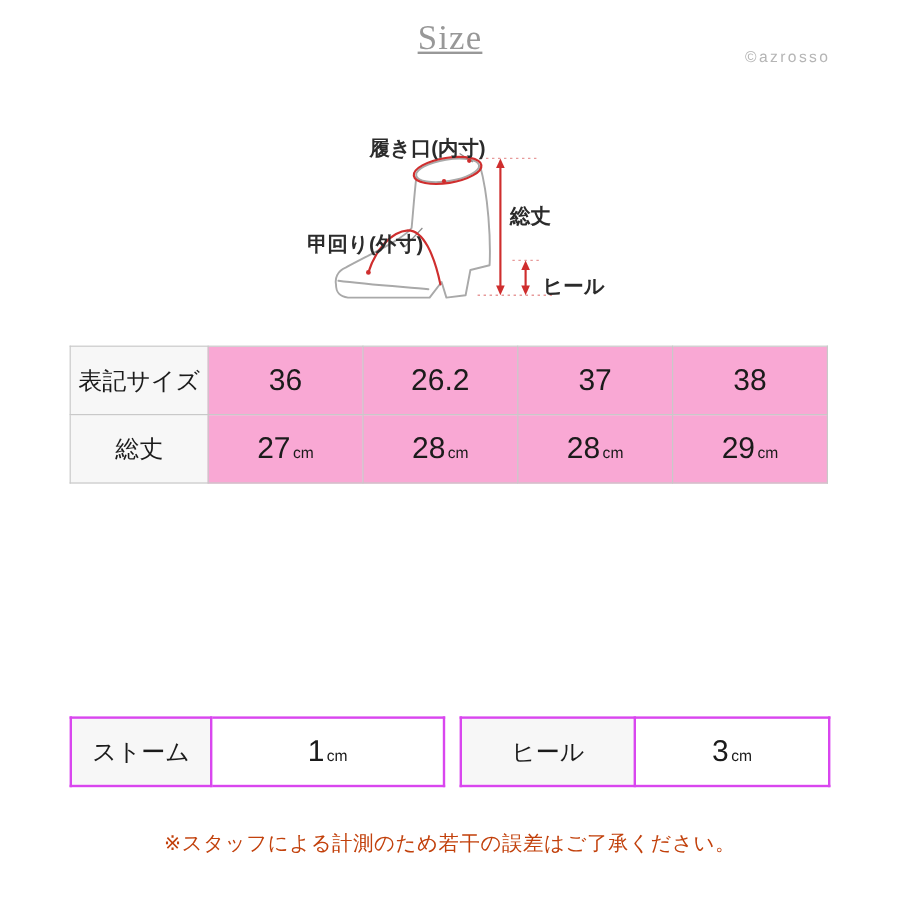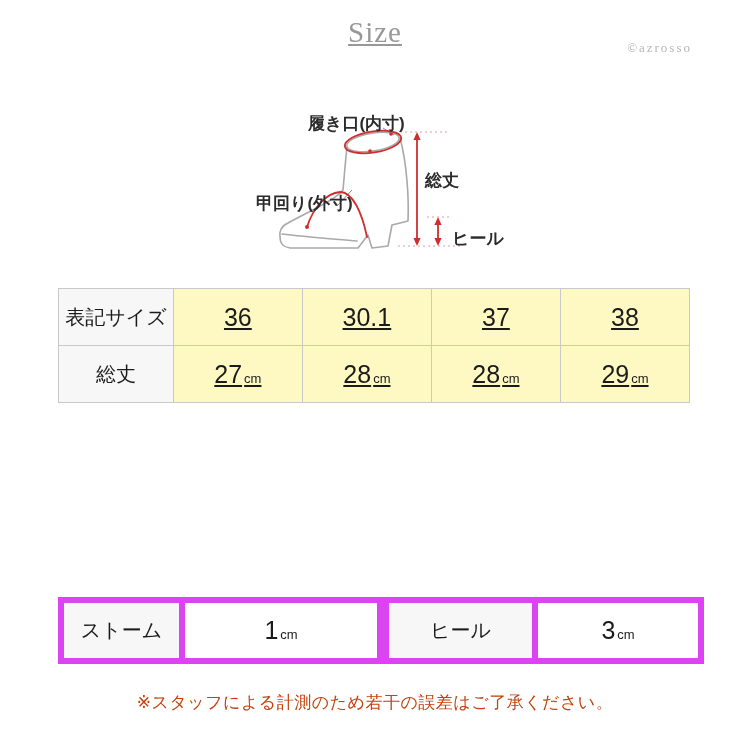--- a/index.html
+++ b/index.html
@@ -9,44 +9,44 @@
     overflow:hidden;
   }
   
   .page-title{
     position:absolute;top:16px;left:0;width:100%;text-align:center;
     font-family:"Liberation Serif","DejaVu Serif",serif;
     font-size:29px;font-weight:400;color:#989898;letter-spacing:1px;text-decoration:underline;
   }
   .credit{
     position:absolute;top:40px;right:58px;
-    font-family:Liberation Serif, serif;
+    font-family:Liberation Sans, sans-serif;
     font-size:13px;color:#b5b5b5;letter-spacing:2px;
   }
   
   .diagram{position:absolute;left:250px;top:105px;width:260px;height:160px;}
   .diagram svg{display:block;width:260px;height:160px;}
   .diagram text{
     font-family:"Liberation Sans","DejaVu Sans",sans-serif;
     font-size:17px;font-weight:600;fill:#2b2b2b;
   }
   
   table{border-collapse:collapse;}
   .size-table{position:absolute;left:58px;top:288px;width:632px;padding-left:34px;}
   .size-table th,.size-table td{
     border:1px solid #c9c9c9;text-align:center;vertical-align:middle;
     height:56px;padding:0;color:#1b1b1b;
   }
   .size-table th{background:#f7f7f7;font-weight:400;font-size:20px;width:115px;}
-  .size-table td{font-size:25px;width:129px;background:#fef9c3;text-decoration:underline;}
+  .size-table td{font-size:25px;width:129px;background:#f9a8d4;}
   .unit{font-size:13px;margin-left:2px;letter-spacing:0;}
   
   .spec-table{position:absolute;top:597px;}
   .spec-table th,.spec-table td{
-    border:6px solid #d946ef;text-align:center;vertical-align:middle;
+    border:2px solid #d946ef;text-align:center;vertical-align:middle;
     height:55px;padding:0;color:#1b1b1b;
   }
   .spec-table th{background:#f7f7f7;font-weight:400;font-size:20px;}
   .spec-table td{font-size:25px;background:#ffffff;}
   .spec-left{left:58px;}
   .spec-left th{width:115px;}
   .spec-left td{width:192px;}
   .spec-right{left:383px;}
   .spec-right th{width:143px;}
   .spec-right td{width:160px;}
@@ -116,21 +116,21 @@
     <text x="175" y="81">総丈</text>
     <text x="202" y="139">ヒール</text>
   </svg>
 </div>
 
 <table class="size-table">
   <tbody>
       <tr>
         <th>表記サイズ</th>
         <td><span>36</span></td>
-        <td><span>30.1</span></td>
+        <td><span>26.2</span></td>
         <td><span>37</span></td>
         <td><span>38</span></td>
       </tr>
       <tr>
         <th>総丈</th>
         <td><span>27</span><span class="unit">cm</span></td>
         <td><span>28</span><span class="unit">cm</span></td>
         <td><span>28</span><span class="unit">cm</span></td>
         <td><span>29</span><span class="unit">cm</span></td>
       </tr>

